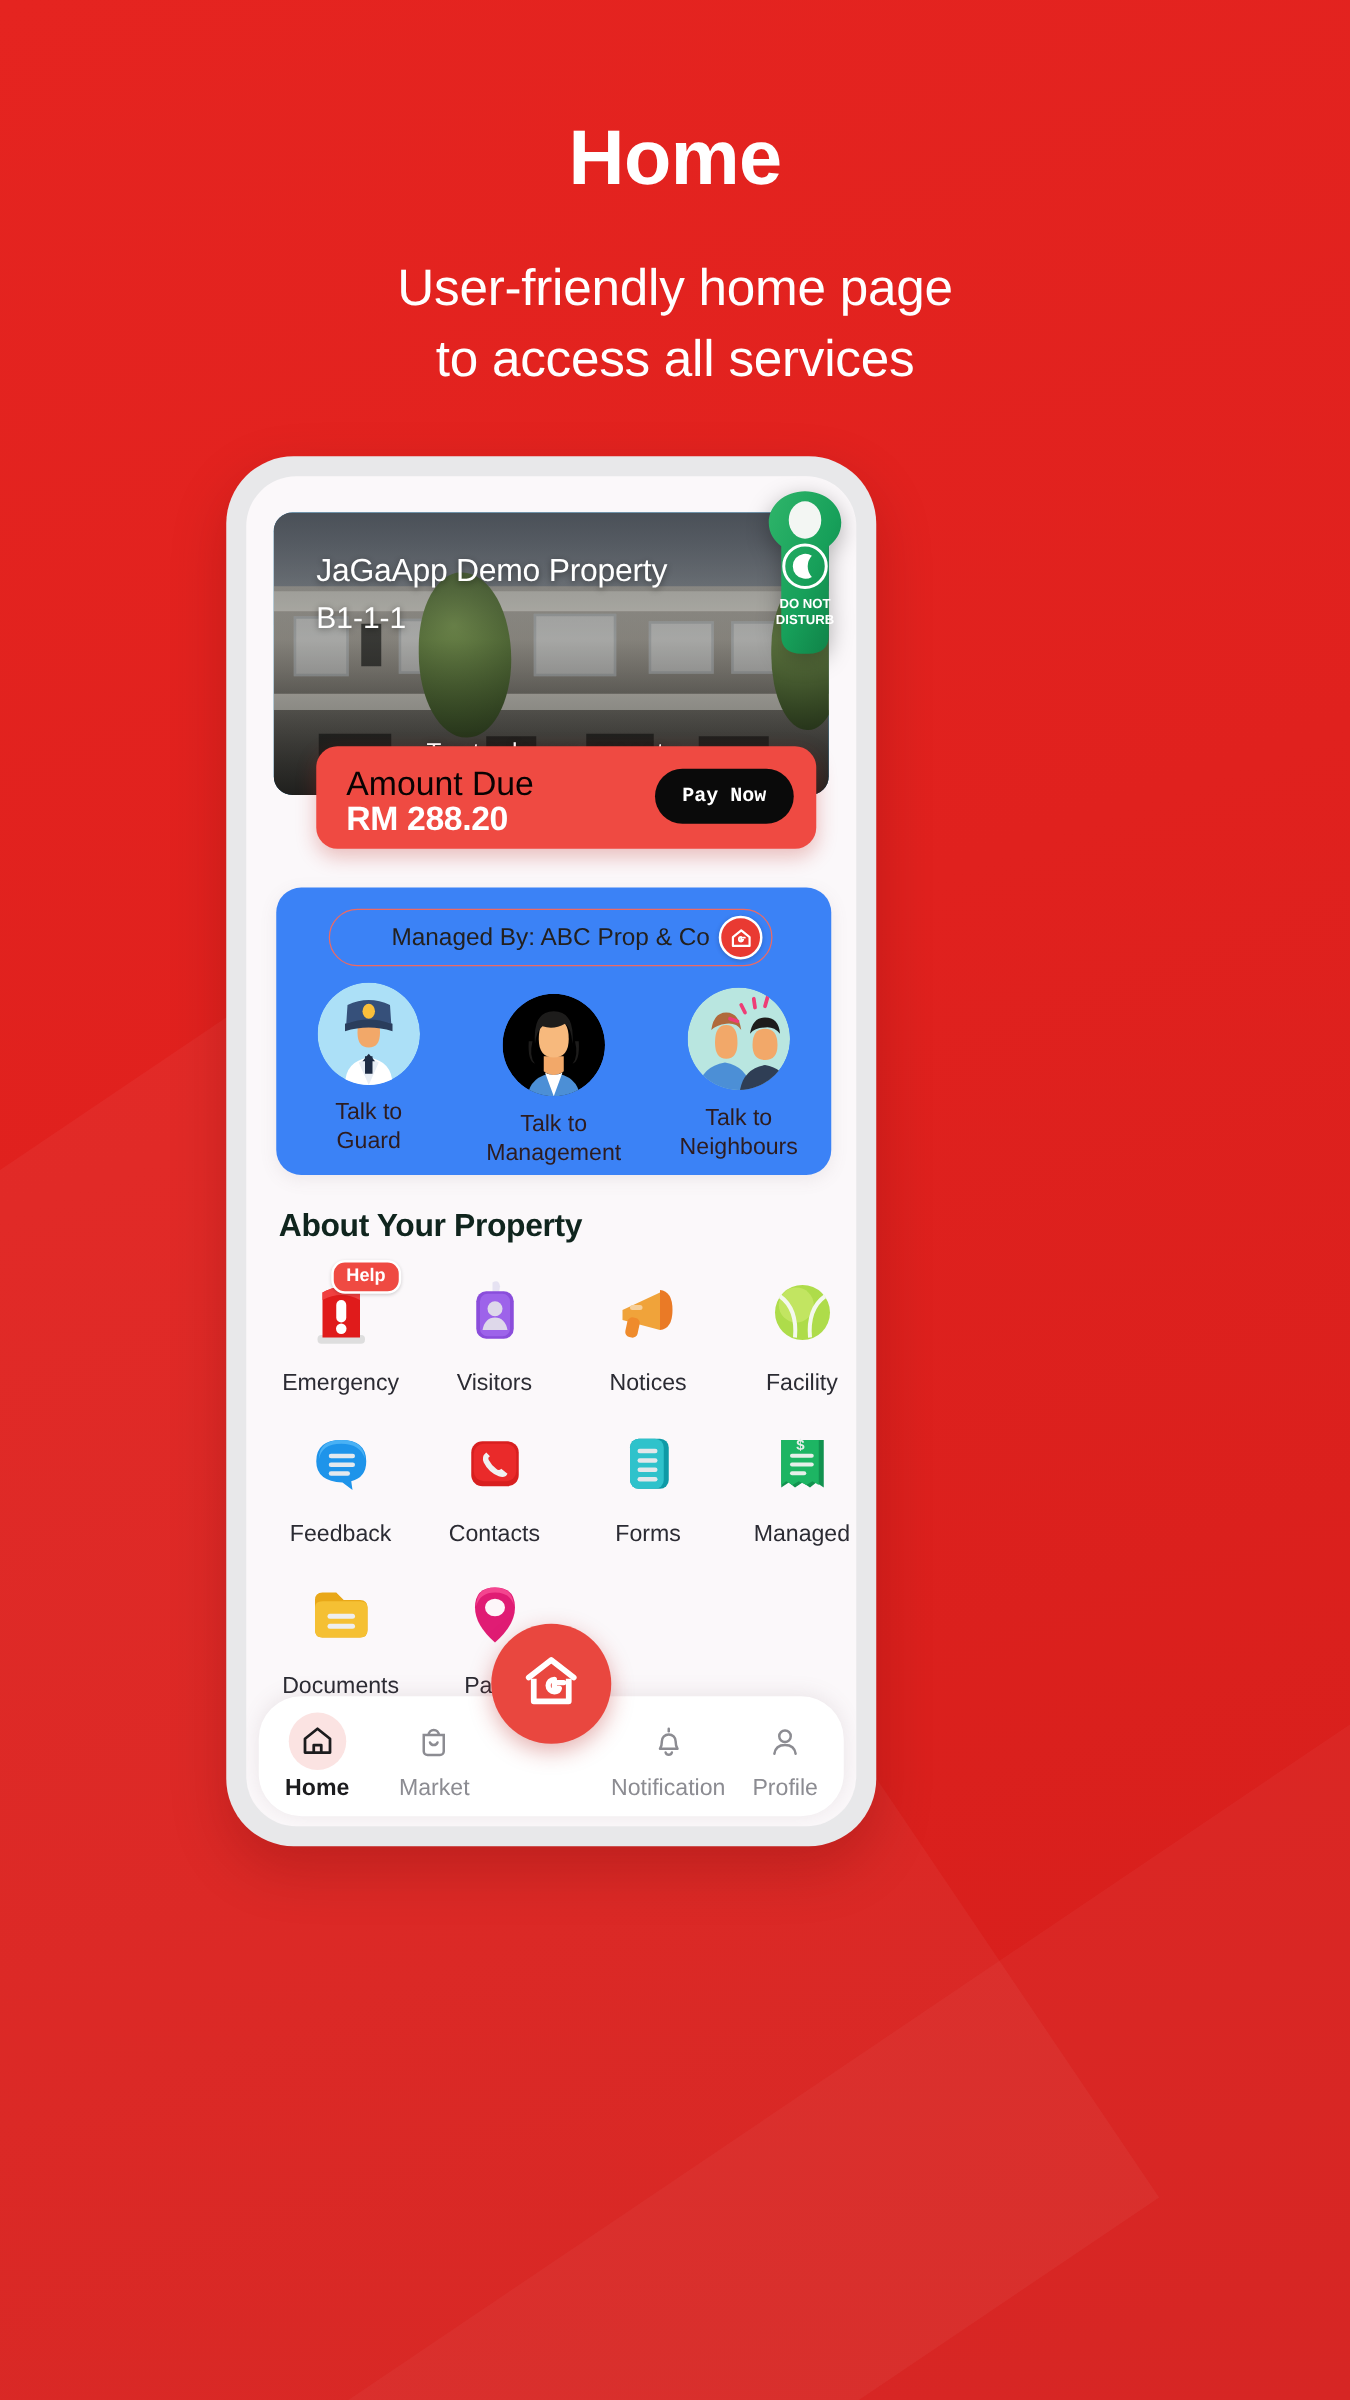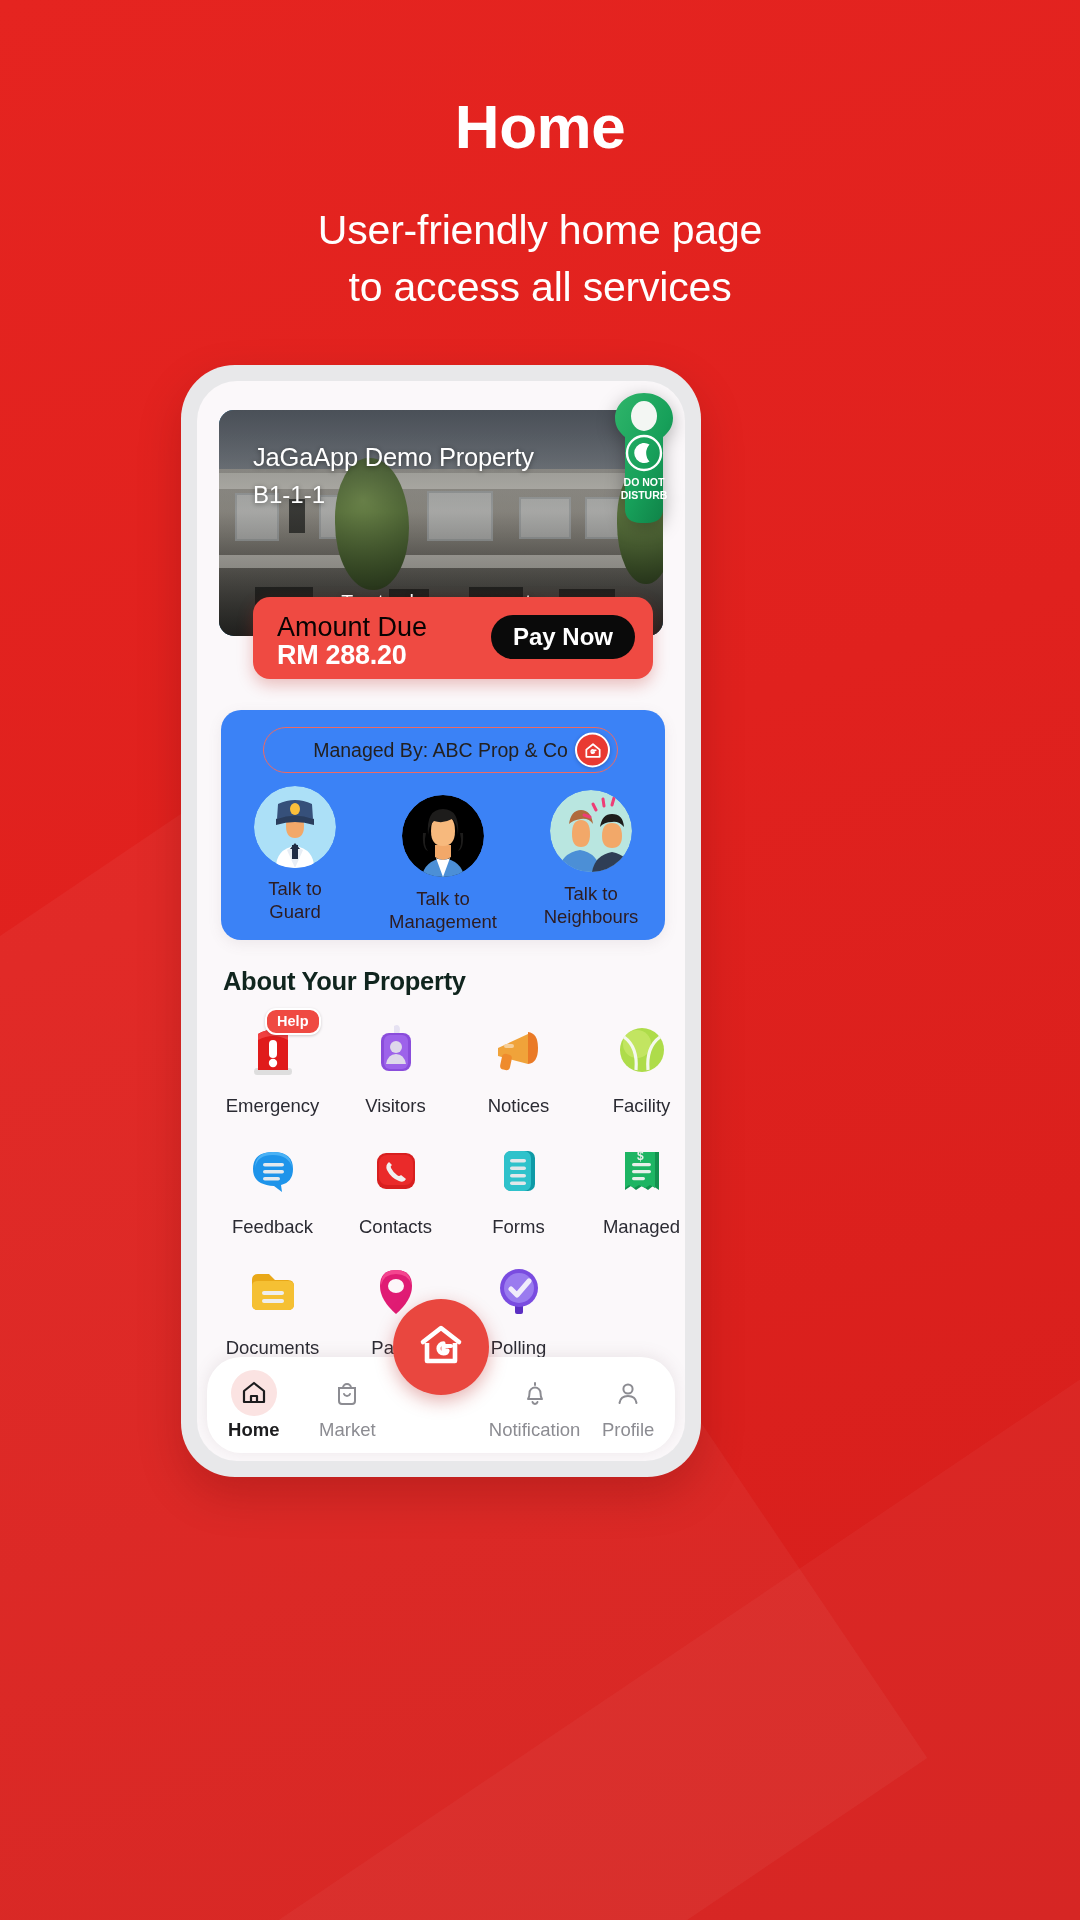--- a/index.html
+++ b/index.html
@@ -129,22 +129,22 @@
   }
   .amt-value {
     position: absolute; left: 24px; top: 43px;
     color: #fff; font-size: 27px; font-weight: bold; letter-spacing: -0.3px;
   }
   .paynow {
     position: absolute; right: 18px; top: 18px;
     background: #0a0a0a; color: #fff;
     border: none; border-radius: 25px;
     padding: 0 22px; height: 44px;
-    font-size: 24px; font-weight: bold;
-    font-family: Liberation Sans, sans-serif;
+    font-size: 16px; font-weight: bold;
+    font-family: Liberation Mono, monospace;
     cursor: pointer;
   }
 
   
   .mgcard {
     position: absolute; left: 24px; top: 329px;
     width: 444px; height: 230px;
     background: #3b82f6; border-radius: 20px;
     box-shadow: 0 4px 14px rgba(120,100,110,0.10);
   }
@@ -502,31 +502,20 @@
         <div class="gi-ico">
           <svg viewBox="0 0 64 64" width="64" height="64">
             <path d="M32 10 q16 0 16 16 q0 14 -16 28 q-16 -14 -16 -28 q0 -16 16 -16 Z" fill="#e01c74"></path>
             <path d="M32 10 q14 0 15 14 q-3 -10 -15 -10 q-12 0 -15 11 q0 -15 15 -15 Z" fill="#f4458f"></path>
             <ellipse cx="32" cy="26" rx="8" ry="7" fill="#fdf6f9"></ellipse>
           </svg>
         </div>
         <div class="gi-lbl">Patrol</div>
       </div>
 
-      <div class="gi">
-        <div class="gi-ico">
-          <svg viewBox="0 0 64 64" width="64" height="64">
-            <rect x="28" y="44" width="8" height="10" rx="2" fill="#5b2ec2"></rect>
-            <circle cx="32" cy="28" r="19" fill="#7a4ce0"></circle>
-            <circle cx="32" cy="28" r="15" fill="#9a7bef"></circle>
-            <path d="M24 29 l6 6 l12 -14" fill="none" stroke="#f1ecfb" stroke-width="5" stroke-linecap="round" stroke-linejoin="round"></path>
-          </svg>
-        </div>
-        <div class="gi-lbl">Polling</div>
-      </div>
 
     </div>
 
     <div class="nav">
       <div class="nv active">
         <div class="nv-ic">
           <svg viewBox="0 0 26 26" width="26" height="26">
             <path d="M3 11 L13 3 L23 11 L23 22 L3 22 Z" fill="none" stroke="#1c1c1e" stroke-width="2.2" stroke-linejoin="round"></path>
             <path d="M10 22 v-6 h6 v6" fill="none" stroke="#1c1c1e" stroke-width="2.2" stroke-linejoin="round"></path>
           </svg>

